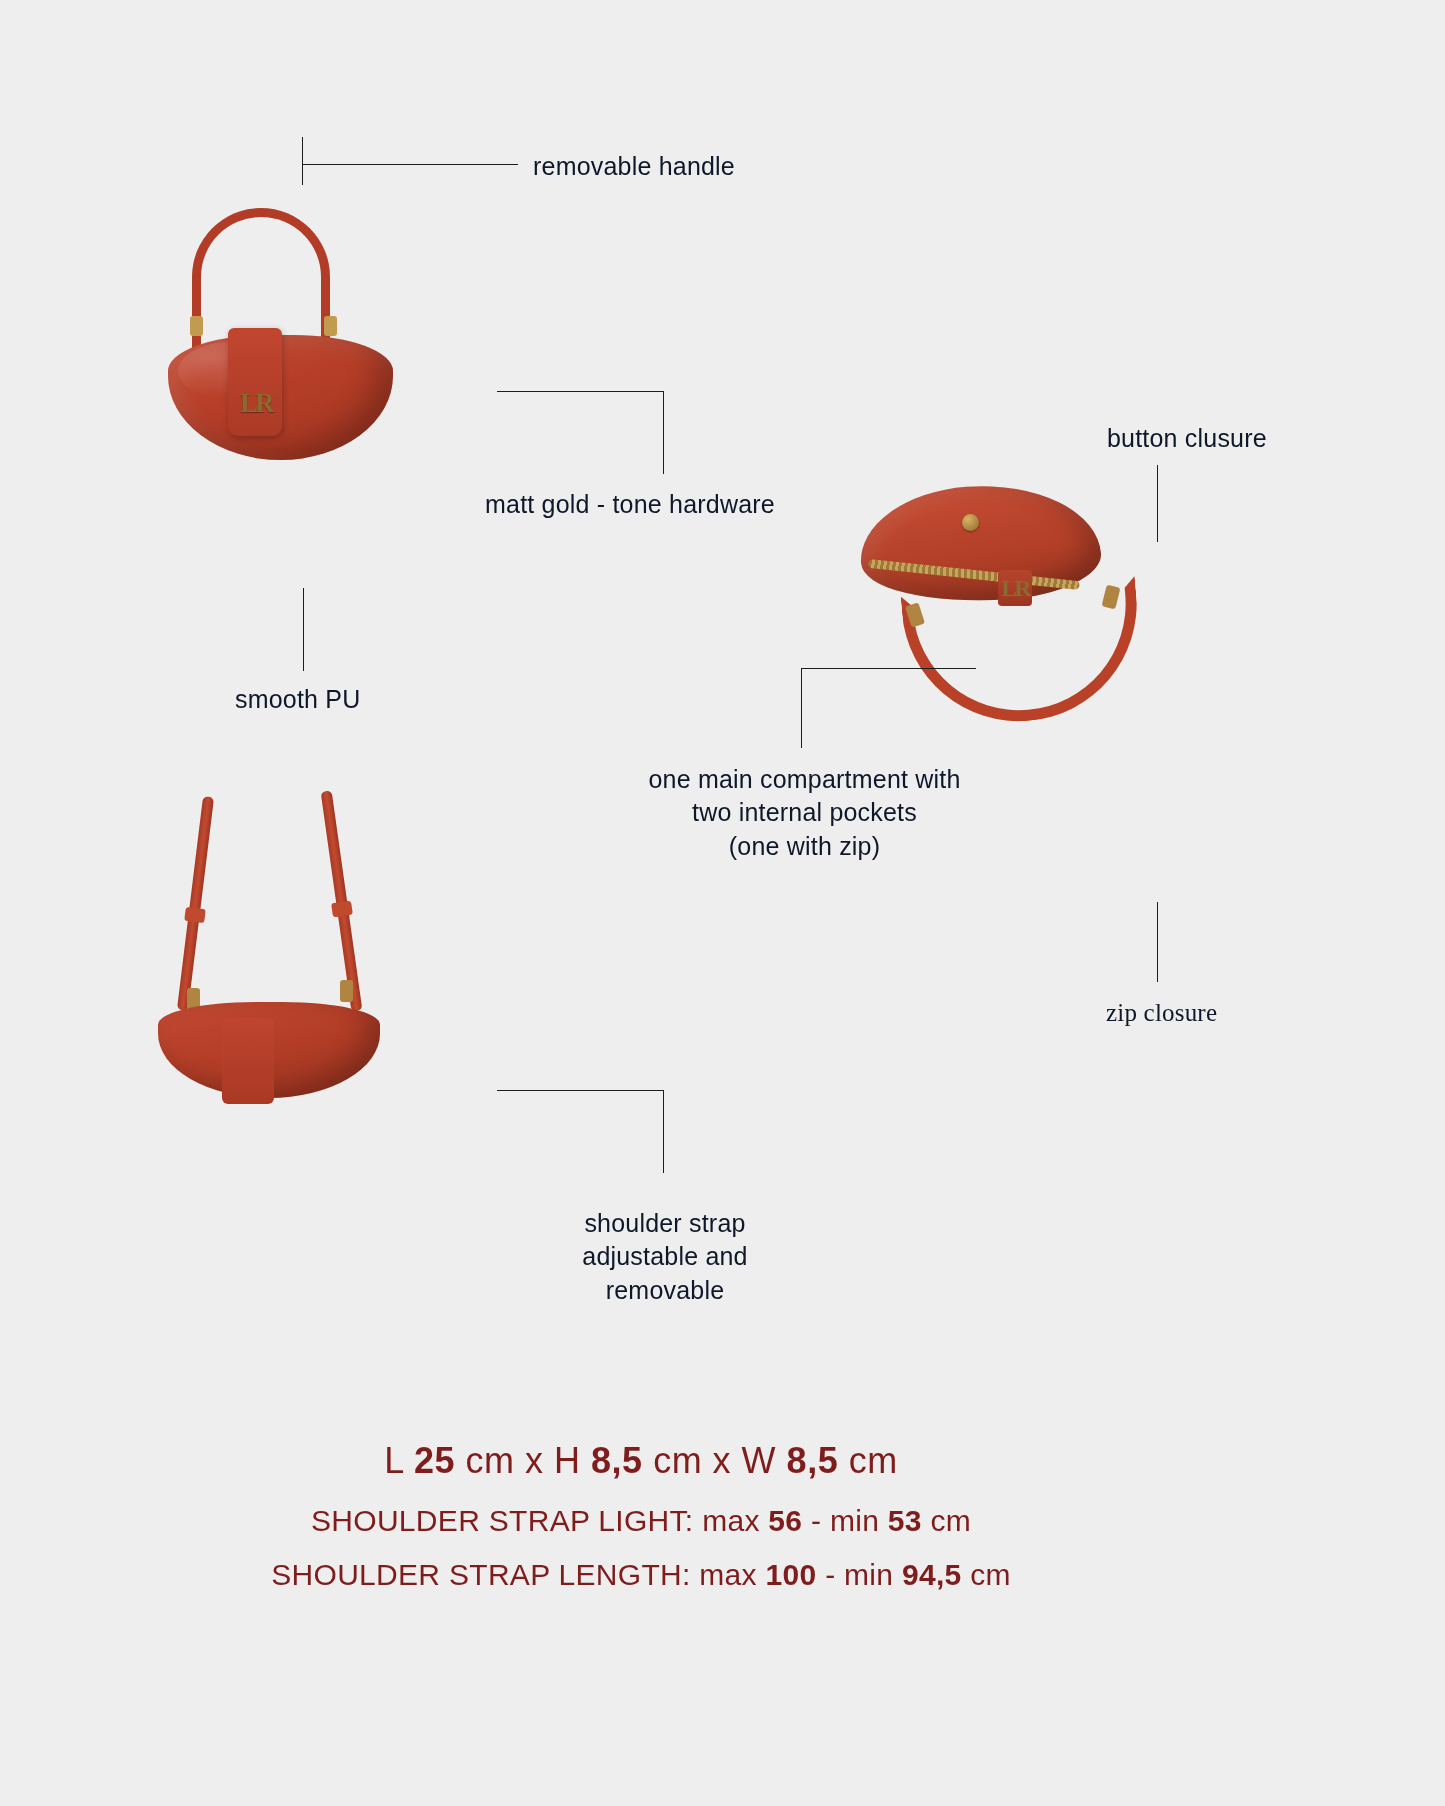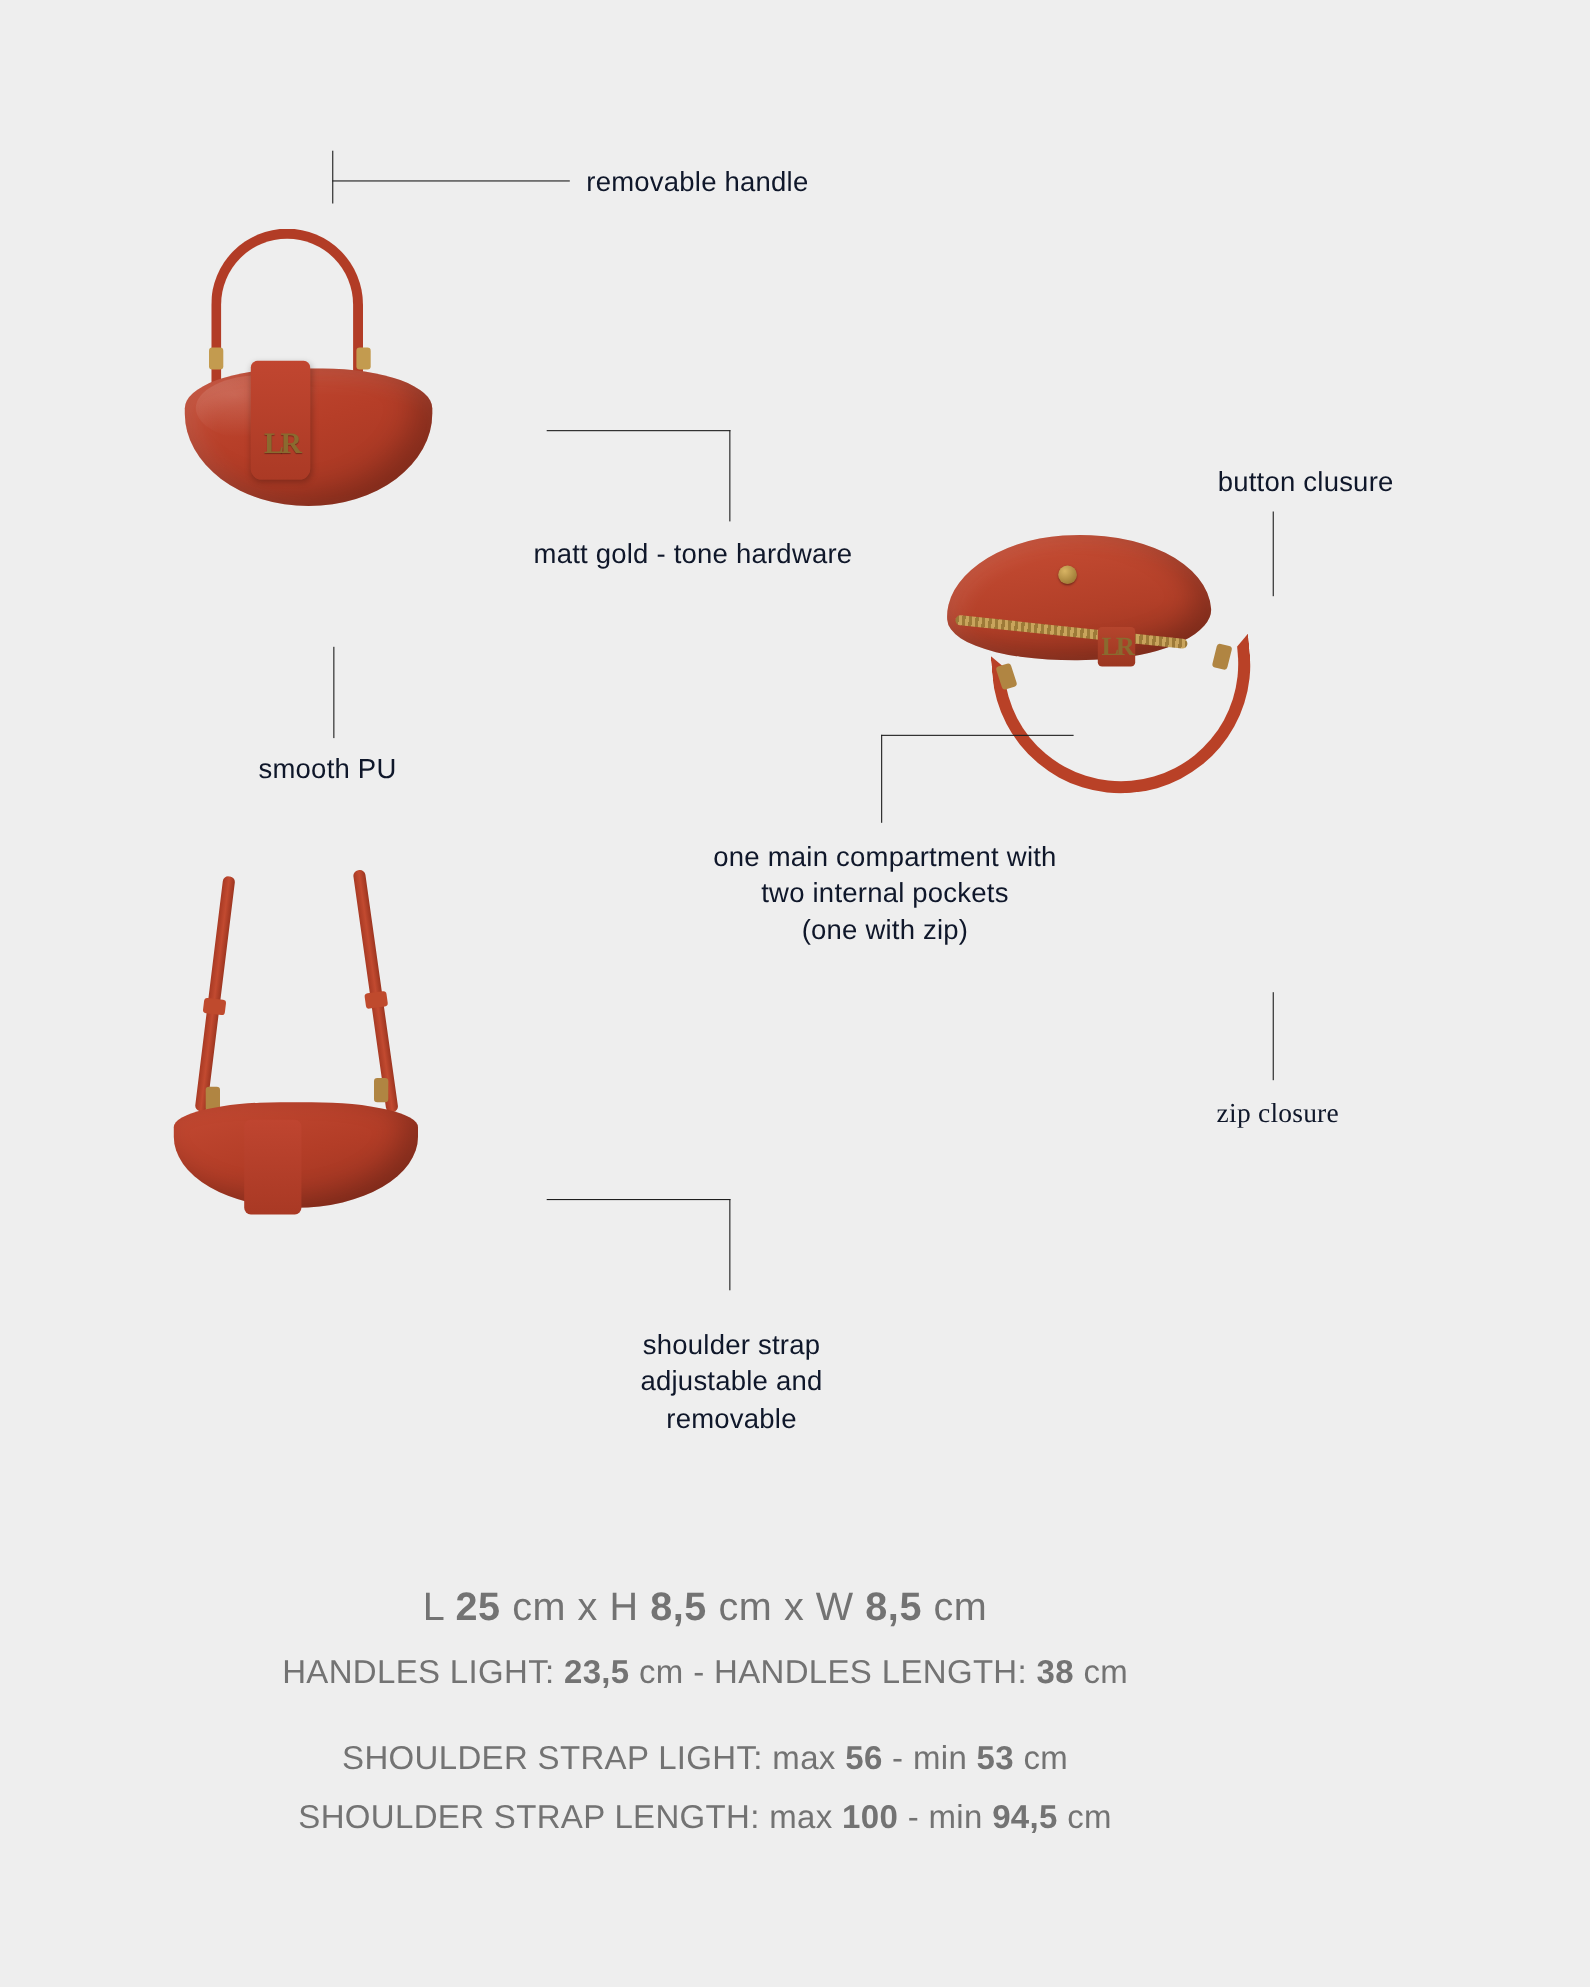--- a/index.html
+++ b/index.html
@@ -238,21 +238,21 @@
   }
   .bag3 .hookA { left: 57px; top: 198px; }
   .bag3 .hookB { left: 210px; top: 190px; }
 
   
   .dims {
     position: absolute;
     left: 0;
     width: 1282px;
     text-align: center;
-    color: #737373;
+    color: #7f1d1d;
   }
   .dims .line1 {
     font-size: 36px;
     letter-spacing: 0.5px;
     margin-bottom: 22px;
   }
   .dims .line2 {
     font-size: 30px;
     letter-spacing: 0.3px;
     margin-bottom: 44px;
@@ -336,23 +336,20 @@
   <div class="label" style="left:1106px; top:996px;font-family:Liberation Serif, serif;">zip closure</div>
 
   <div class="label center" style="left:525px; top:1207px; width:280px;">shoulder strap
 adjustable and
 removable</div>
 
   <div class="dims" style="top:1440px;">
     <div class="line1">
       <span>L </span><b>25</b><span> cm x H </span><b>8,5</b><span> cm x W </span><b>8,5</b><span> cm</span>
     </div>
-    <div class="line2">
-      <span>HANDLES LIGHT: </span><b>23,5</b><span> cm - HANDLES LENGTH: </span><b>38</b><span> cm</span>
-    </div>
     <div class="line3">
       <span>SHOULDER STRAP LIGHT: max </span><b>56</b><span> - min </span><b>53</b><span> cm</span>
     </div>
     <div class="line4">
       <span>SHOULDER STRAP LENGTH: max </span><b>100</b><span> - min </span><b>94,5</b><span> cm</span>
     </div>
   </div>
 
 </div>
 

